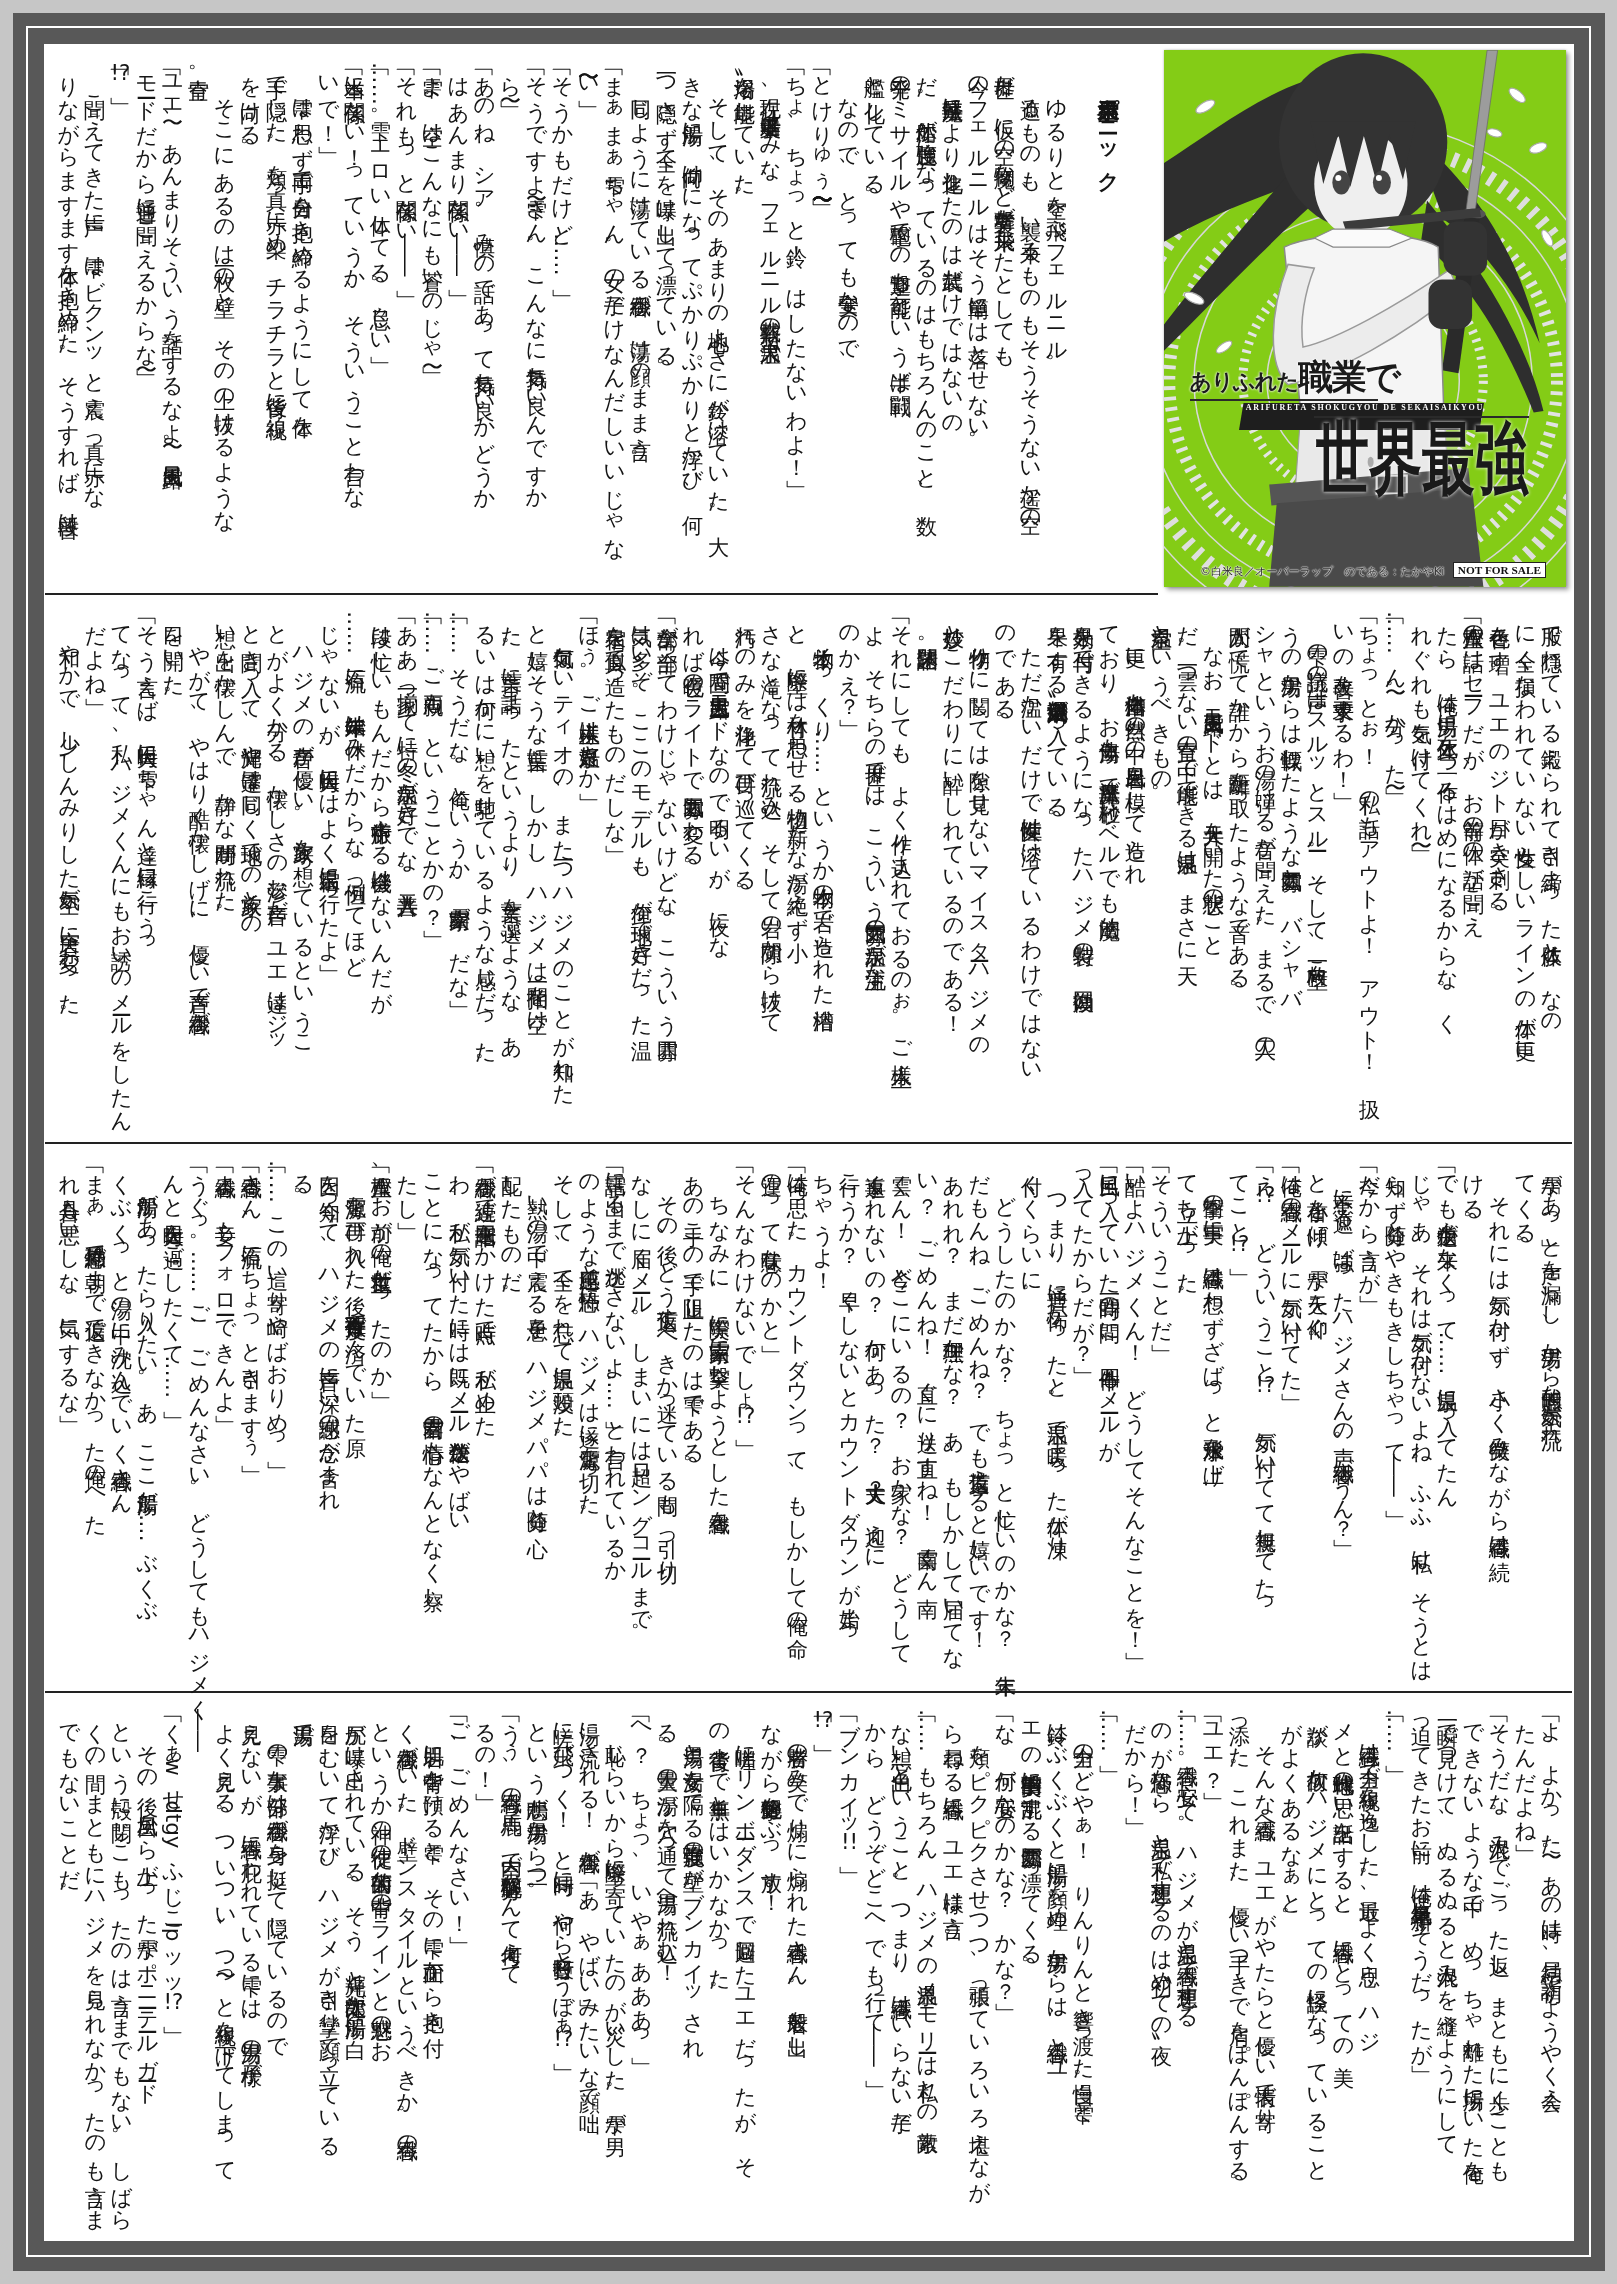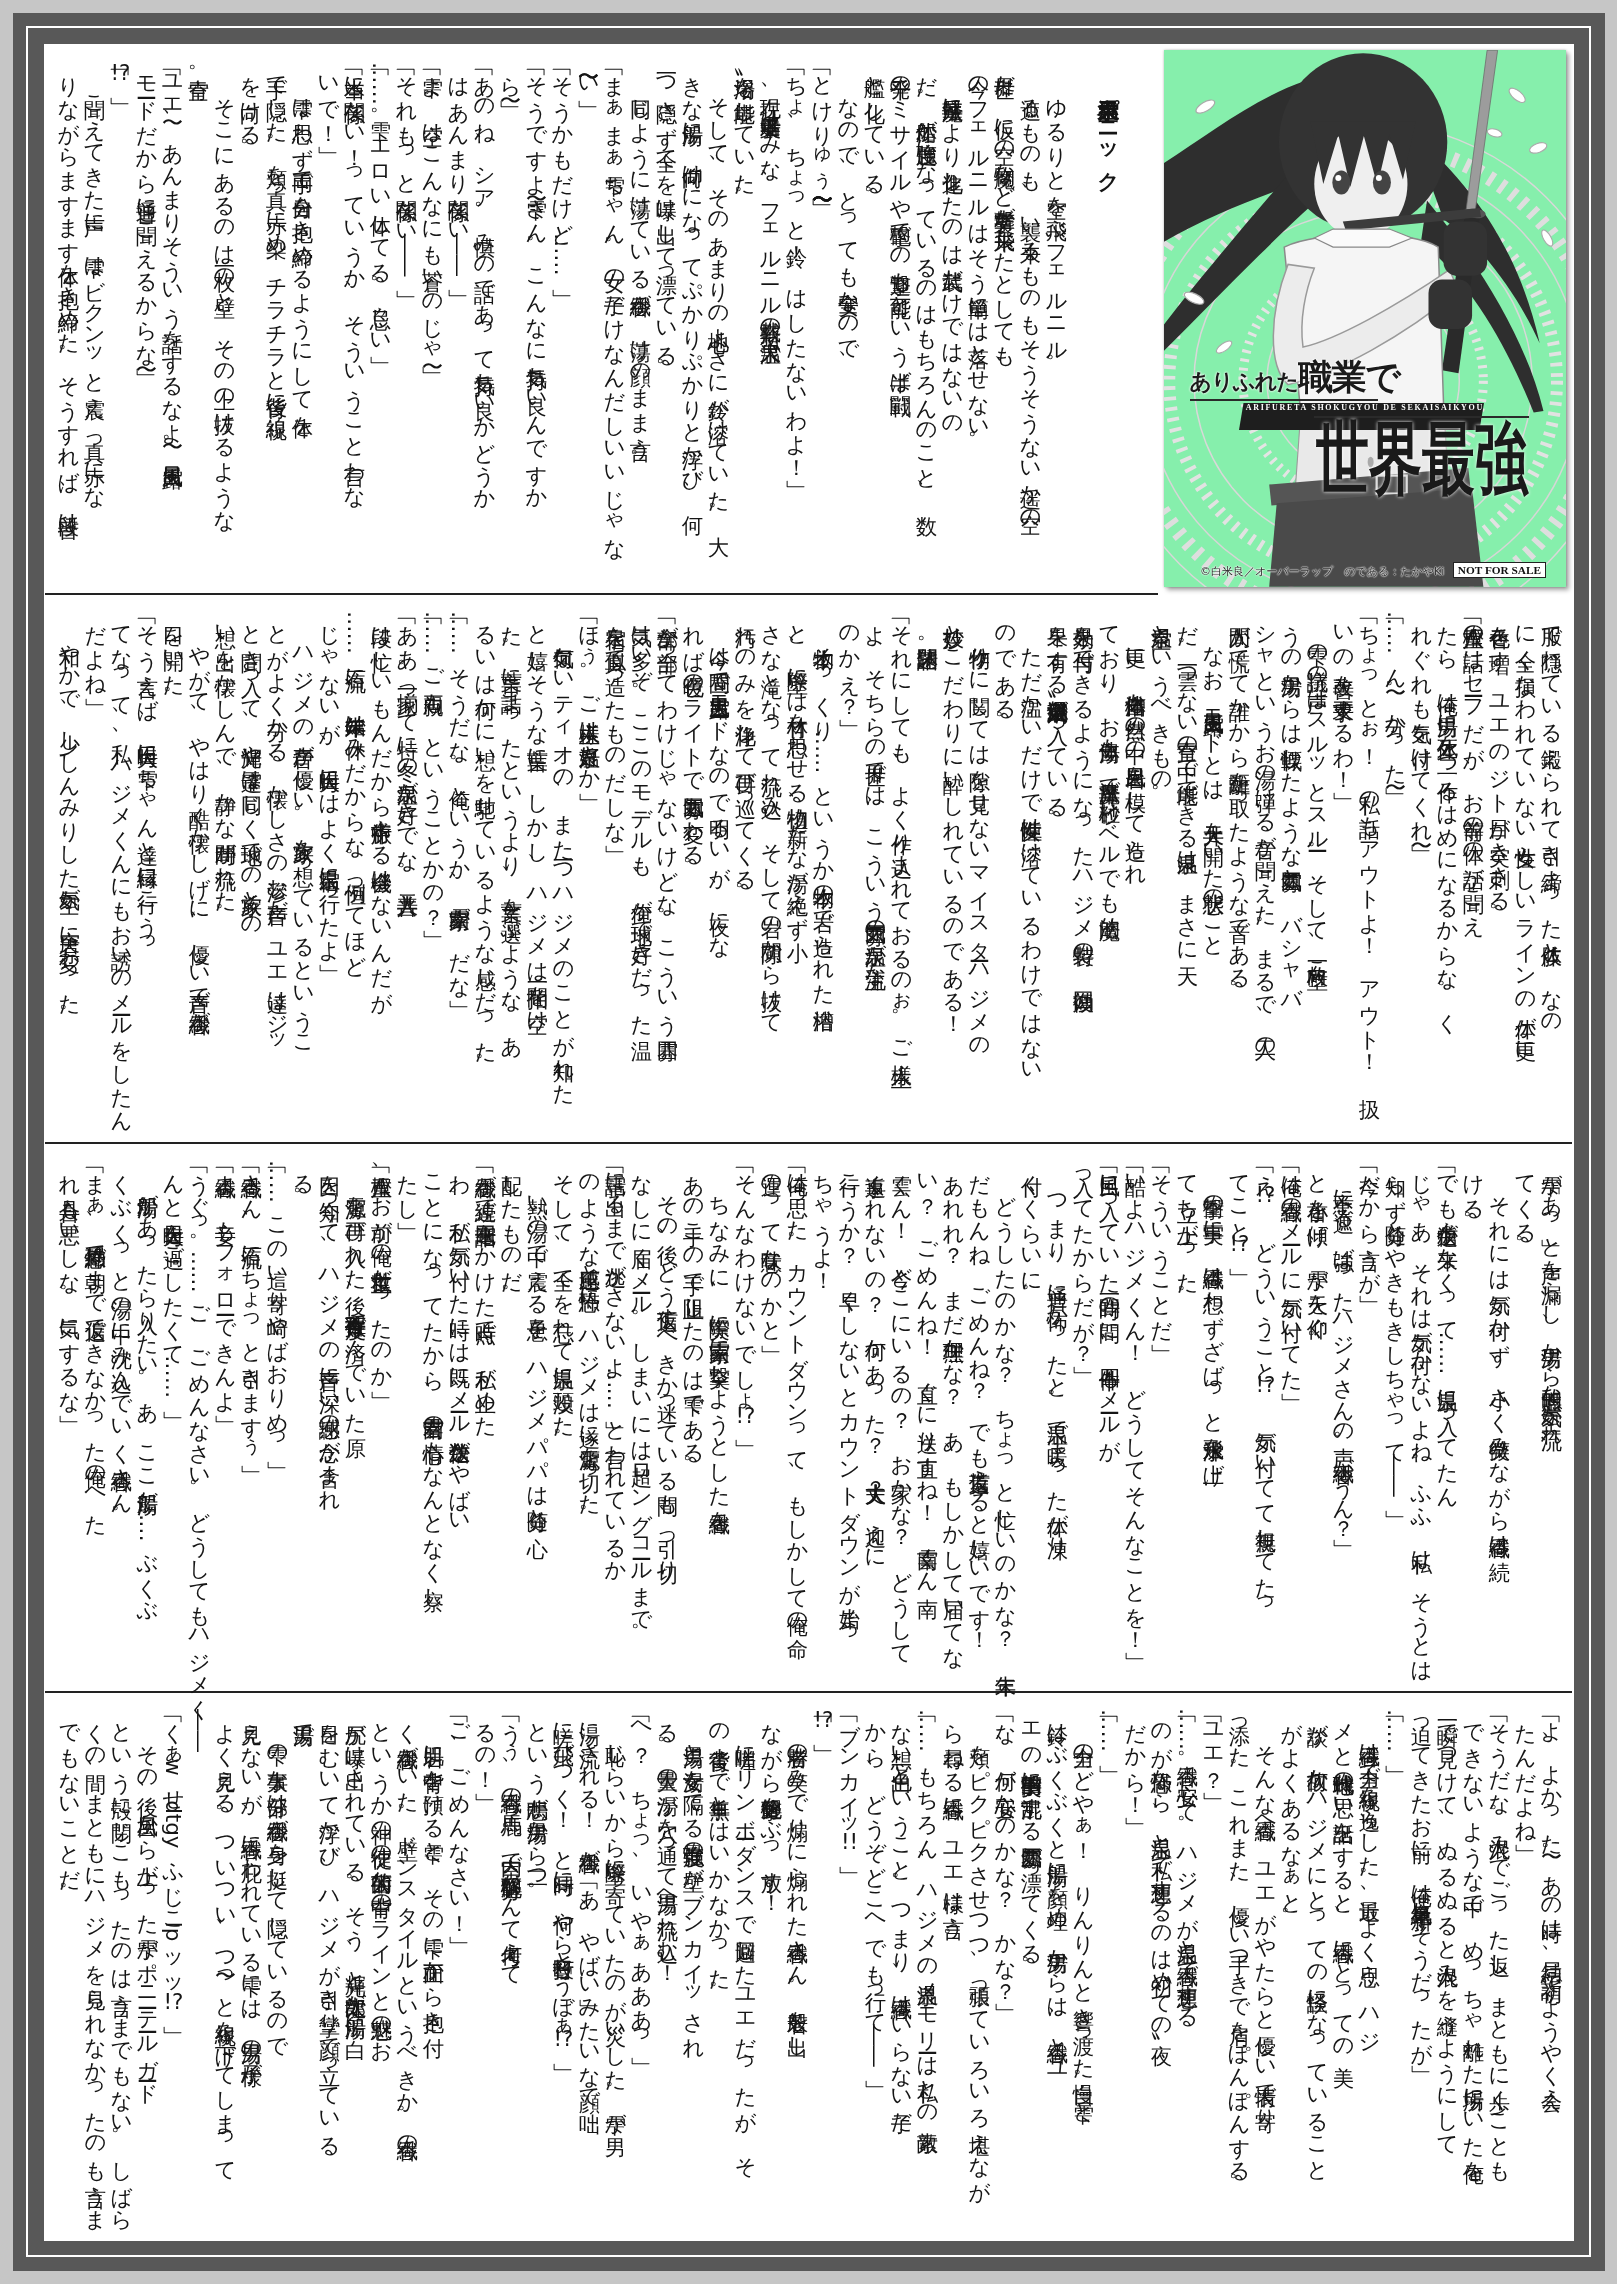--- a/index.html
+++ b/index.html
@@ -12,21 +12,21 @@
   .paper { position: absolute; left: 44px; top: 44px; width: 1530px; height: 2197px; background: #ffffff; }
   .sep { position: absolute; height: 1.5px; background: #222; }
 
   .vt { position: absolute; writing-mode: vertical-rl; text-orientation: mixed;
         font-size: 21.4px; line-height: 26px; height: 515px; }
   .vt .c { white-space: nowrap; height: 515px; overflow: visible; }
   .vt .title { font-weight: bold; padding-top: 21px; box-sizing: border-box; margin-left: 26px; }
   .tcy { text-combine-upright: all; }
 
   
-  .illus { position: absolute; left: 1164px; top: 50px; width: 402px; height: 537px; background: #86efac;
+  .illus { position: absolute; left: 1164px; top: 50px; width: 402px; height: 537px; background: #84cc16;
            box-shadow: 3px 3px 4.5px rgba(0,0,0,0.35), 0 0 2.3px rgba(0,0,0,0.25); overflow: hidden; }
   .illus svg { position: absolute; left: 0; top: 0; }
   .logo-line1 { position: absolute; left: 25.6px; top: 304px; white-space: nowrap;
                 font-family: "DejaVu Serif", serif; font-weight: bold; color: #1b1b1b;
                 text-shadow: 0 0 2.3px #fff, 0 0 2.3px #fff; }
   .logo-kana { font-size: 22px; letter-spacing: -0.8px; }
   .logo-kanji { font-size: 35px; letter-spacing: -1.5px; }
   .logo-rule1 { position: absolute; left: 25.6px; top: 349px; width: 188px; height: 1.5px; background: #2a2a2a; }
   .logo-romaji { position: absolute; left: 75px; top: 353px; width: 245px; height: 27px; background: #1e1e1e;
                  clip-path: polygon(4.5px 0, 100% 0, calc(100% - 4.5px) 100%, 0 100%);

